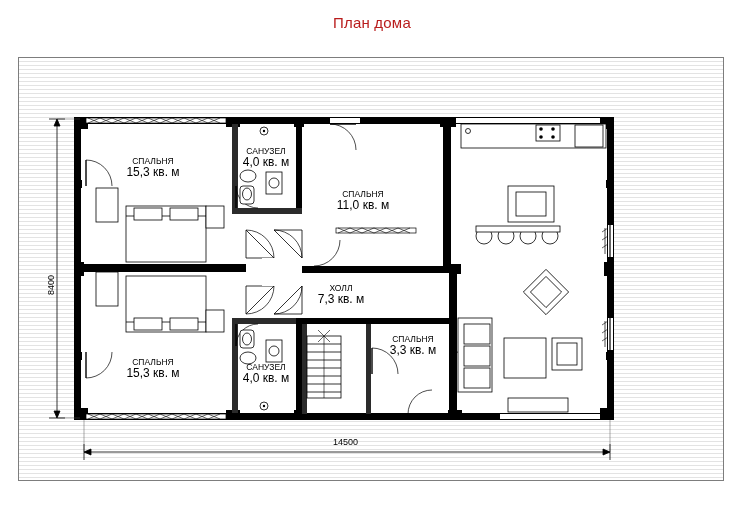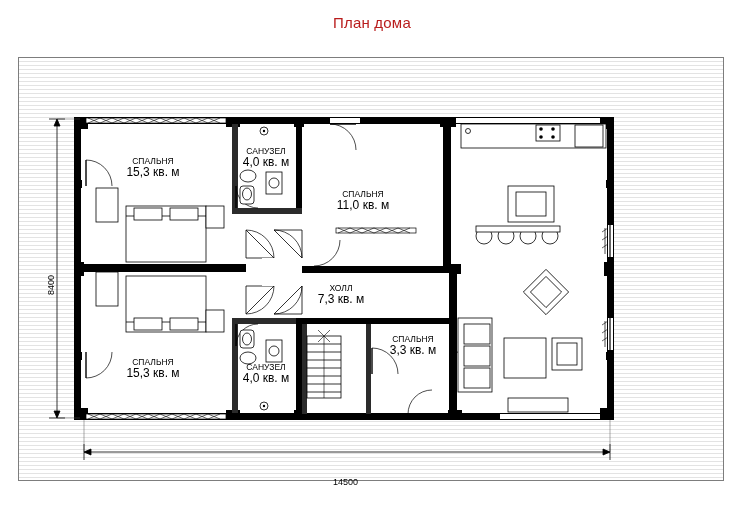--- a/index.html
+++ b/index.html
@@ -197,21 +197,21 @@
     <div class="label" style="left:108px; top:357px; width:90px;">
       <span class="nm">СПАЛЬНЯ</span>
       <span class="ar">15,3 кв. м</span>
     </div>
 
     <div class="label" style="left:224px; top:362px; width:84px;">
       <span class="nm">САНУЗЕЛ</span>
       <span class="ar">4,0 кв. м</span>
     </div>
 
-    <div class="dim-text" style="left:333px; top:437px;margin-top:40px;">14500</div>
+    <div class="dim-text" style="left:333px; top:437px;">14500</div>
     <div class="vert-text" style="left:46px; top:295px;">8400</div>
 
     <svg class="overlay" viewBox="0 0 744 505">
       <g stroke="#000" fill="none" stroke-width="0.8">
 
         <g>
           <rect x="86" y="118" width="140" height="5" fill="#fff" stroke="#000" stroke-width="0.7"></rect>
           <path d="M88 123 L100 118 M100 123 L112 118 M112 123 L124 118 M124 123 L136 118 M136 123 L148 118 M148 123 L160 118 M160 123 L172 118 M172 123 L184 118 M184 123 L196 118 M196 123 L208 118 M208 123 L220 118" stroke-width="0.6"></path>
           <path d="M88 118 L100 123 M100 118 L112 123 M112 118 L124 123 M124 118 L136 123 M136 118 L148 123 M148 118 L160 123 M160 118 L172 123 M172 118 L184 123 M184 118 L196 123 M196 118 L208 123 M208 118 L220 123" stroke-width="0.6"></path>
         </g>

